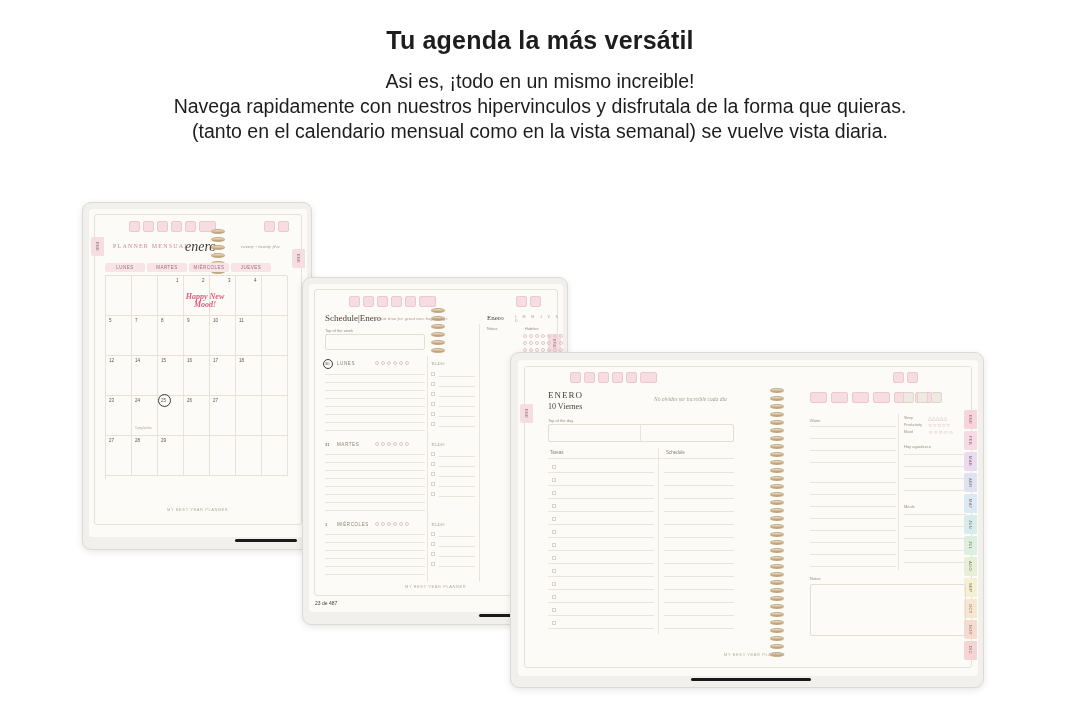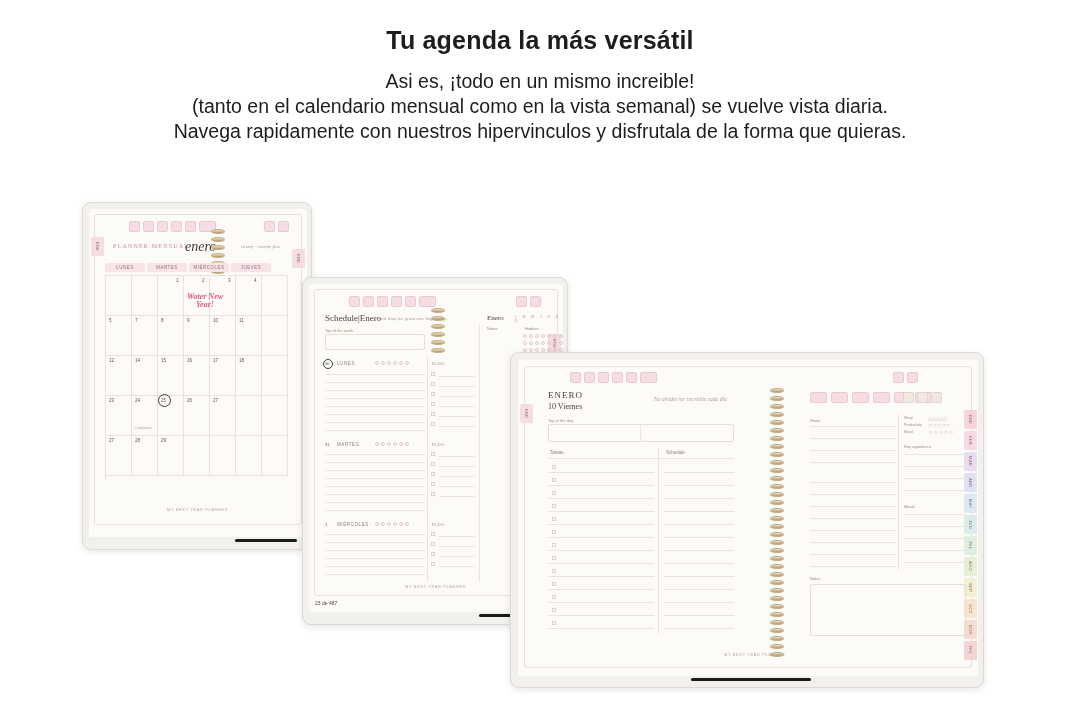--- a/index.html
+++ b/index.html
@@ -131,22 +131,22 @@
   }
 </style>
 </head>
 <body>
 
 <div id="page">
 
   <div class="header">
     <h1>Tu agenda la más versátil</h1>
     <p>Asi es, ¡todo en un mismo increible!</p>
+    <p>Navega rapidamente con nuestros hipervinculos y disfrutala de la forma que quieras.</p>
     <p>(tanto en el calendario mensual como en la vista semanal) se vuelve vista diaria.</p>
-    <p>Navega rapidamente con nuestros hipervinculos y disfrutala de la forma que quieras.</p>
   </div>
 
   <div class="tablet" style="left:82px; top:202px; width:230px; height:348px;">
     <div class="screen" style="left:6px; top:6px; width:218px; height:328px; border-radius:4px;">
       <div class="paper"></div>
       <div class="paper-border" style="left:5px; top:5px; right:5px; bottom:12px;"></div>
 
       <div class="toolbar-icons" style="left:40px; top:12px;">
         <span class="tb-ico"></span>
         <span class="tb-ico"></span>
@@ -258,21 +258,21 @@
 
         <span class="txt" style="left:3px; top:162px; font-size:4.5px;">27</span>
         <span class="txt" style="left:29px; top:162px; font-size:4.5px;">28</span>
         <span class="txt" style="left:55px; top:162px; font-size:4.5px;">29</span>
 
         <div class="circle-mark" style="left:52px; top:118px; width:13px; height:13px;"></div>
 
         <span class="txt" style="left:29px; top:150px; font-size:3px; color:#b6a79a;">Cumpleaños</span>
       </div>
 
-      <div class="handwrite" style="left:96px; top:84px; font-size:8px; line-height:8px; width:40px; text-align:center;">Water New Year!</div>
+      <div class="handwrite" style="left:96px; top:84px; font-size:8px; line-height:8px; width:40px; text-align:center;">Happy New Mood!</div>
 
       <div class="footer-txt" style="left:78px; top:298px;">MY BEST YEAR PLANNER</div>
     </div>
     <div class="homebar" style="left:152px; bottom:7px; width:62px;"></div>
   </div>
 
   <div class="tablet" style="left:302px; top:277px; width:266px; height:348px;">
     <div class="screen" style="left:6px; top:6px; width:254px; height:328px; border-radius:4px;">
       <div class="paper"></div>
       <div class="paper-border" style="left:5px; top:5px; right:5px; bottom:16px;"></div>

